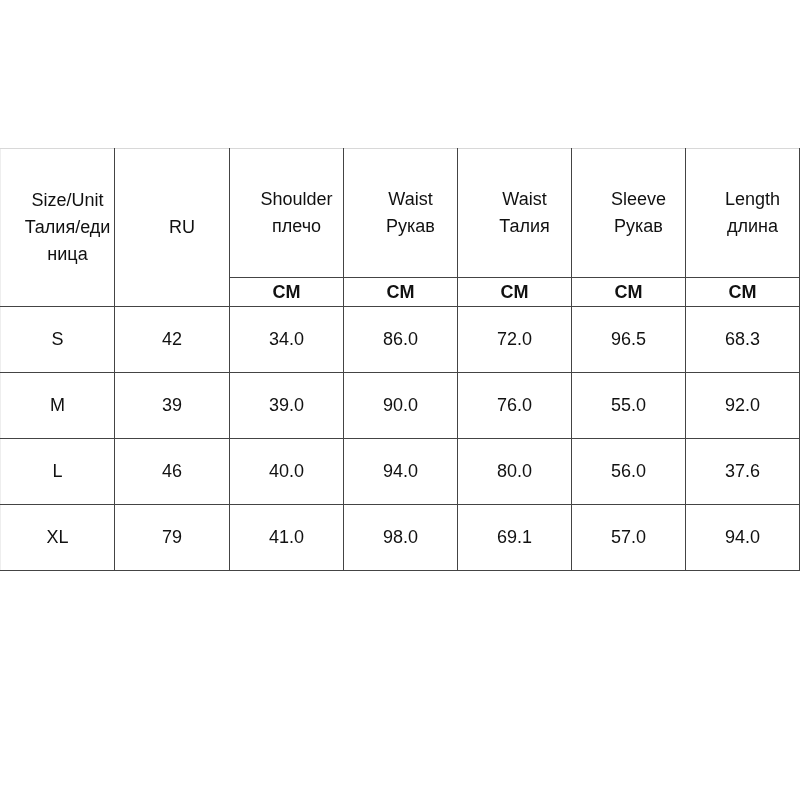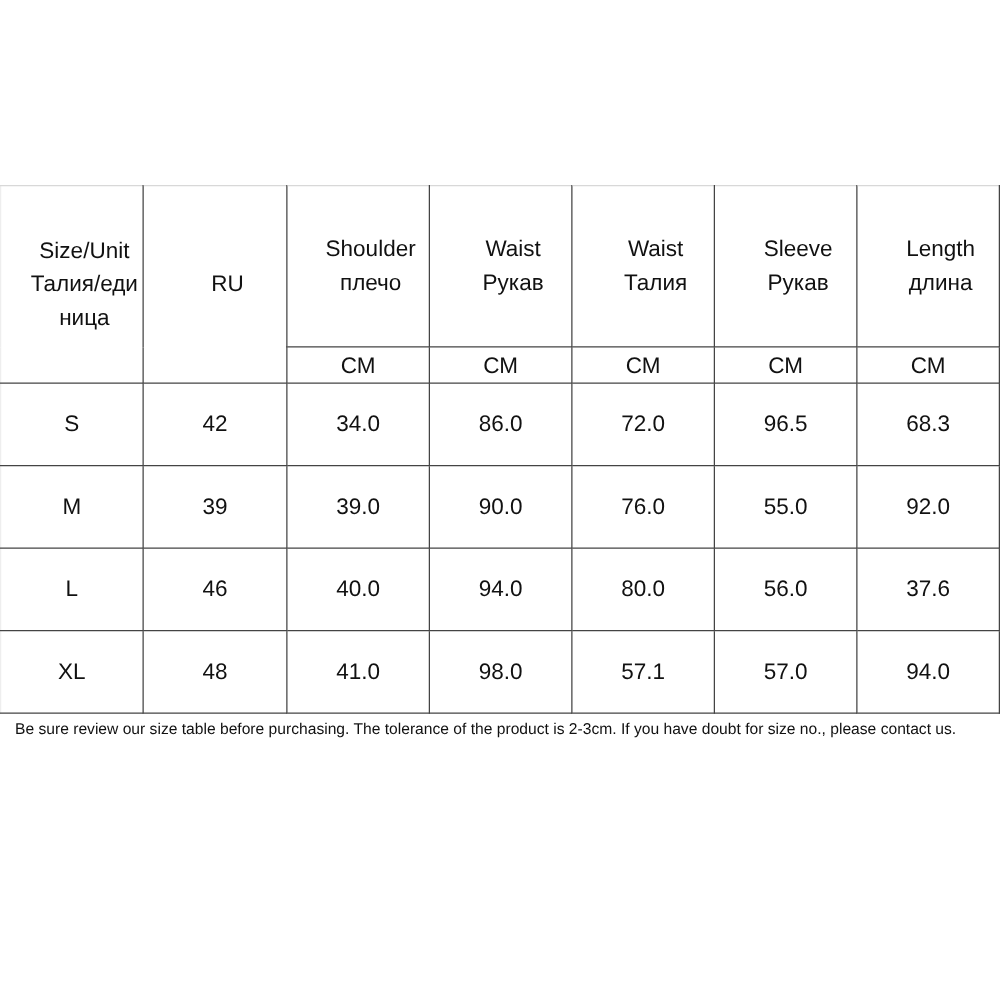--- a/index.html
+++ b/index.html
@@ -5,21 +5,21 @@
   html, body { margin: 0; padding: 0; background: #ffffff; }
   body { width: 800px; height: 800px; position: relative; overflow: hidden;
          font-family: "Liberation Sans", sans-serif; color: #111; }
   .table-wrap { position: absolute; left: 0; top: 148px; width: 799px; }
   table { border-collapse: collapse; width: 799px; table-layout: fixed; }
   td { text-align: center; vertical-align: middle; padding: 0;
        font-size: 18px; line-height: 27px;
        border: 1.3px solid #444; }
   tr.head-top td { height: 128px; padding-left: 20px; }
   tr.head-top td.top-edge { border-top: 1.3px solid #d8d8d8; }
-  tr.head-unit td { height: 28px; font-weight: normal; }
+  tr.head-unit td { height: 28px; font-weight: bold; }
   tr.data td { height: 65px; }
   td.first-col { border-left: 1px solid #eeeeee; }
   td.last-col { border-right: 1.5px solid #444; }
   .head-top td { border-top-color: #d8d8d8; }
   .label-line { display: block; }
   .footer { position: absolute; left: 12px; top: 573px; width: 785px;
             font-size: 12.5px; line-height: 21.5px; color: #111; }
   .footer p { margin: 0; }
 </style>
 </head>
@@ -96,26 +96,25 @@
         <td class="first-col">L</td>
         <td>46</td>
         <td>40.0</td>
         <td>94.0</td>
         <td>80.0</td>
         <td>56.0</td>
         <td class="last-col">37.6</td>
       </tr>
       <tr class="data">
         <td class="first-col">XL</td>
-        <td>48</td>
+        <td>79</td>
         <td>41.0</td>
         <td>98.0</td>
-        <td>57.1</td>
+        <td>69.1</td>
         <td>57.0</td>
         <td class="last-col">94.0</td>
       </tr>
     </tbody>
   </table>
 </div>
 
 <div class="footer">
-  <p>Be sure review our size table before purchasing. The tolerance of the product is 2-3cm. If you have doubt for size no., please contact us.</p>
 </div>
 
 </body></html>

